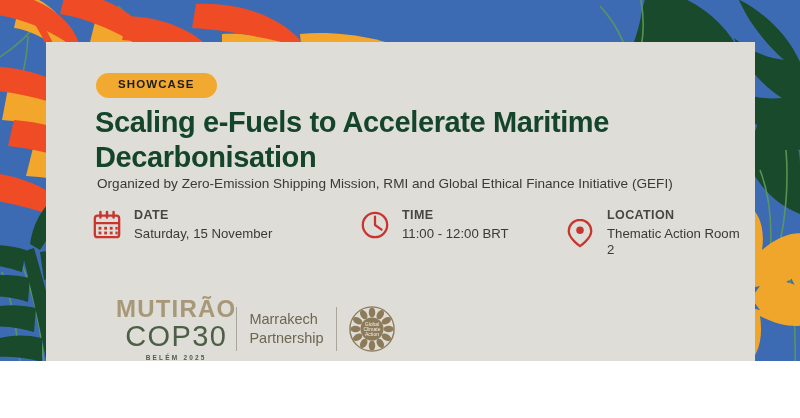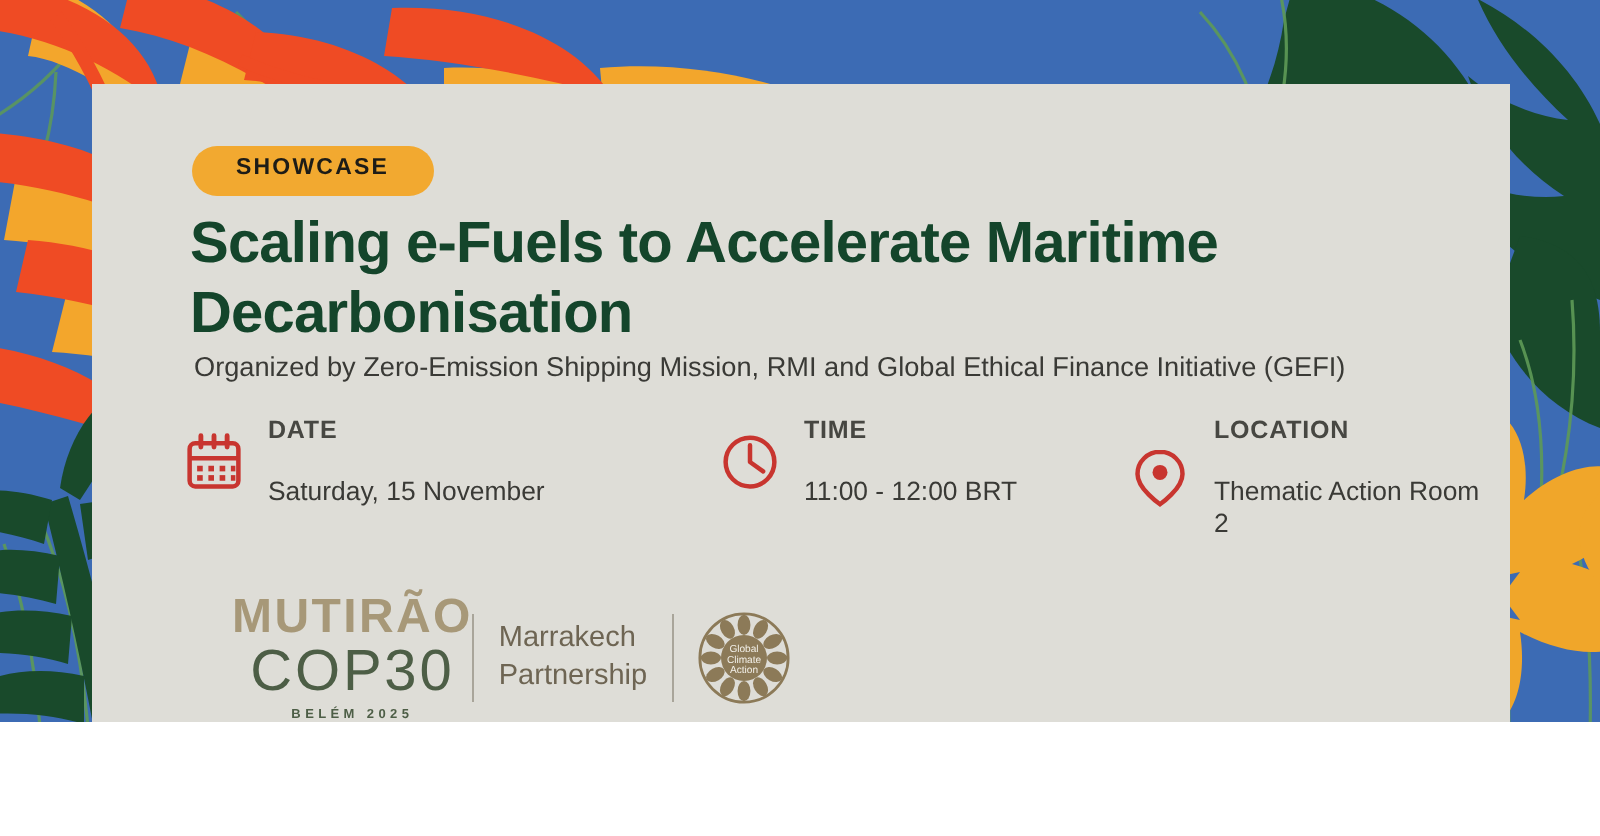--- a/index.html
+++ b/index.html
@@ -111,21 +111,21 @@
     color: #474742;
     font-size: 12.5px;
     font-weight: bold;
     letter-spacing: 0.4px;
     display: block;
   }
   .meta-value {
     color: #3A3A36;
     font-size: 13.2px;
     display: block;
-    margin-top: 14px;
+    margin-top: 2px;
   }
 
   
   .logo-strip {
     position: absolute;
     left: 70px;
     top: 255px;
     display: flex;
     align-items: center;
   }

